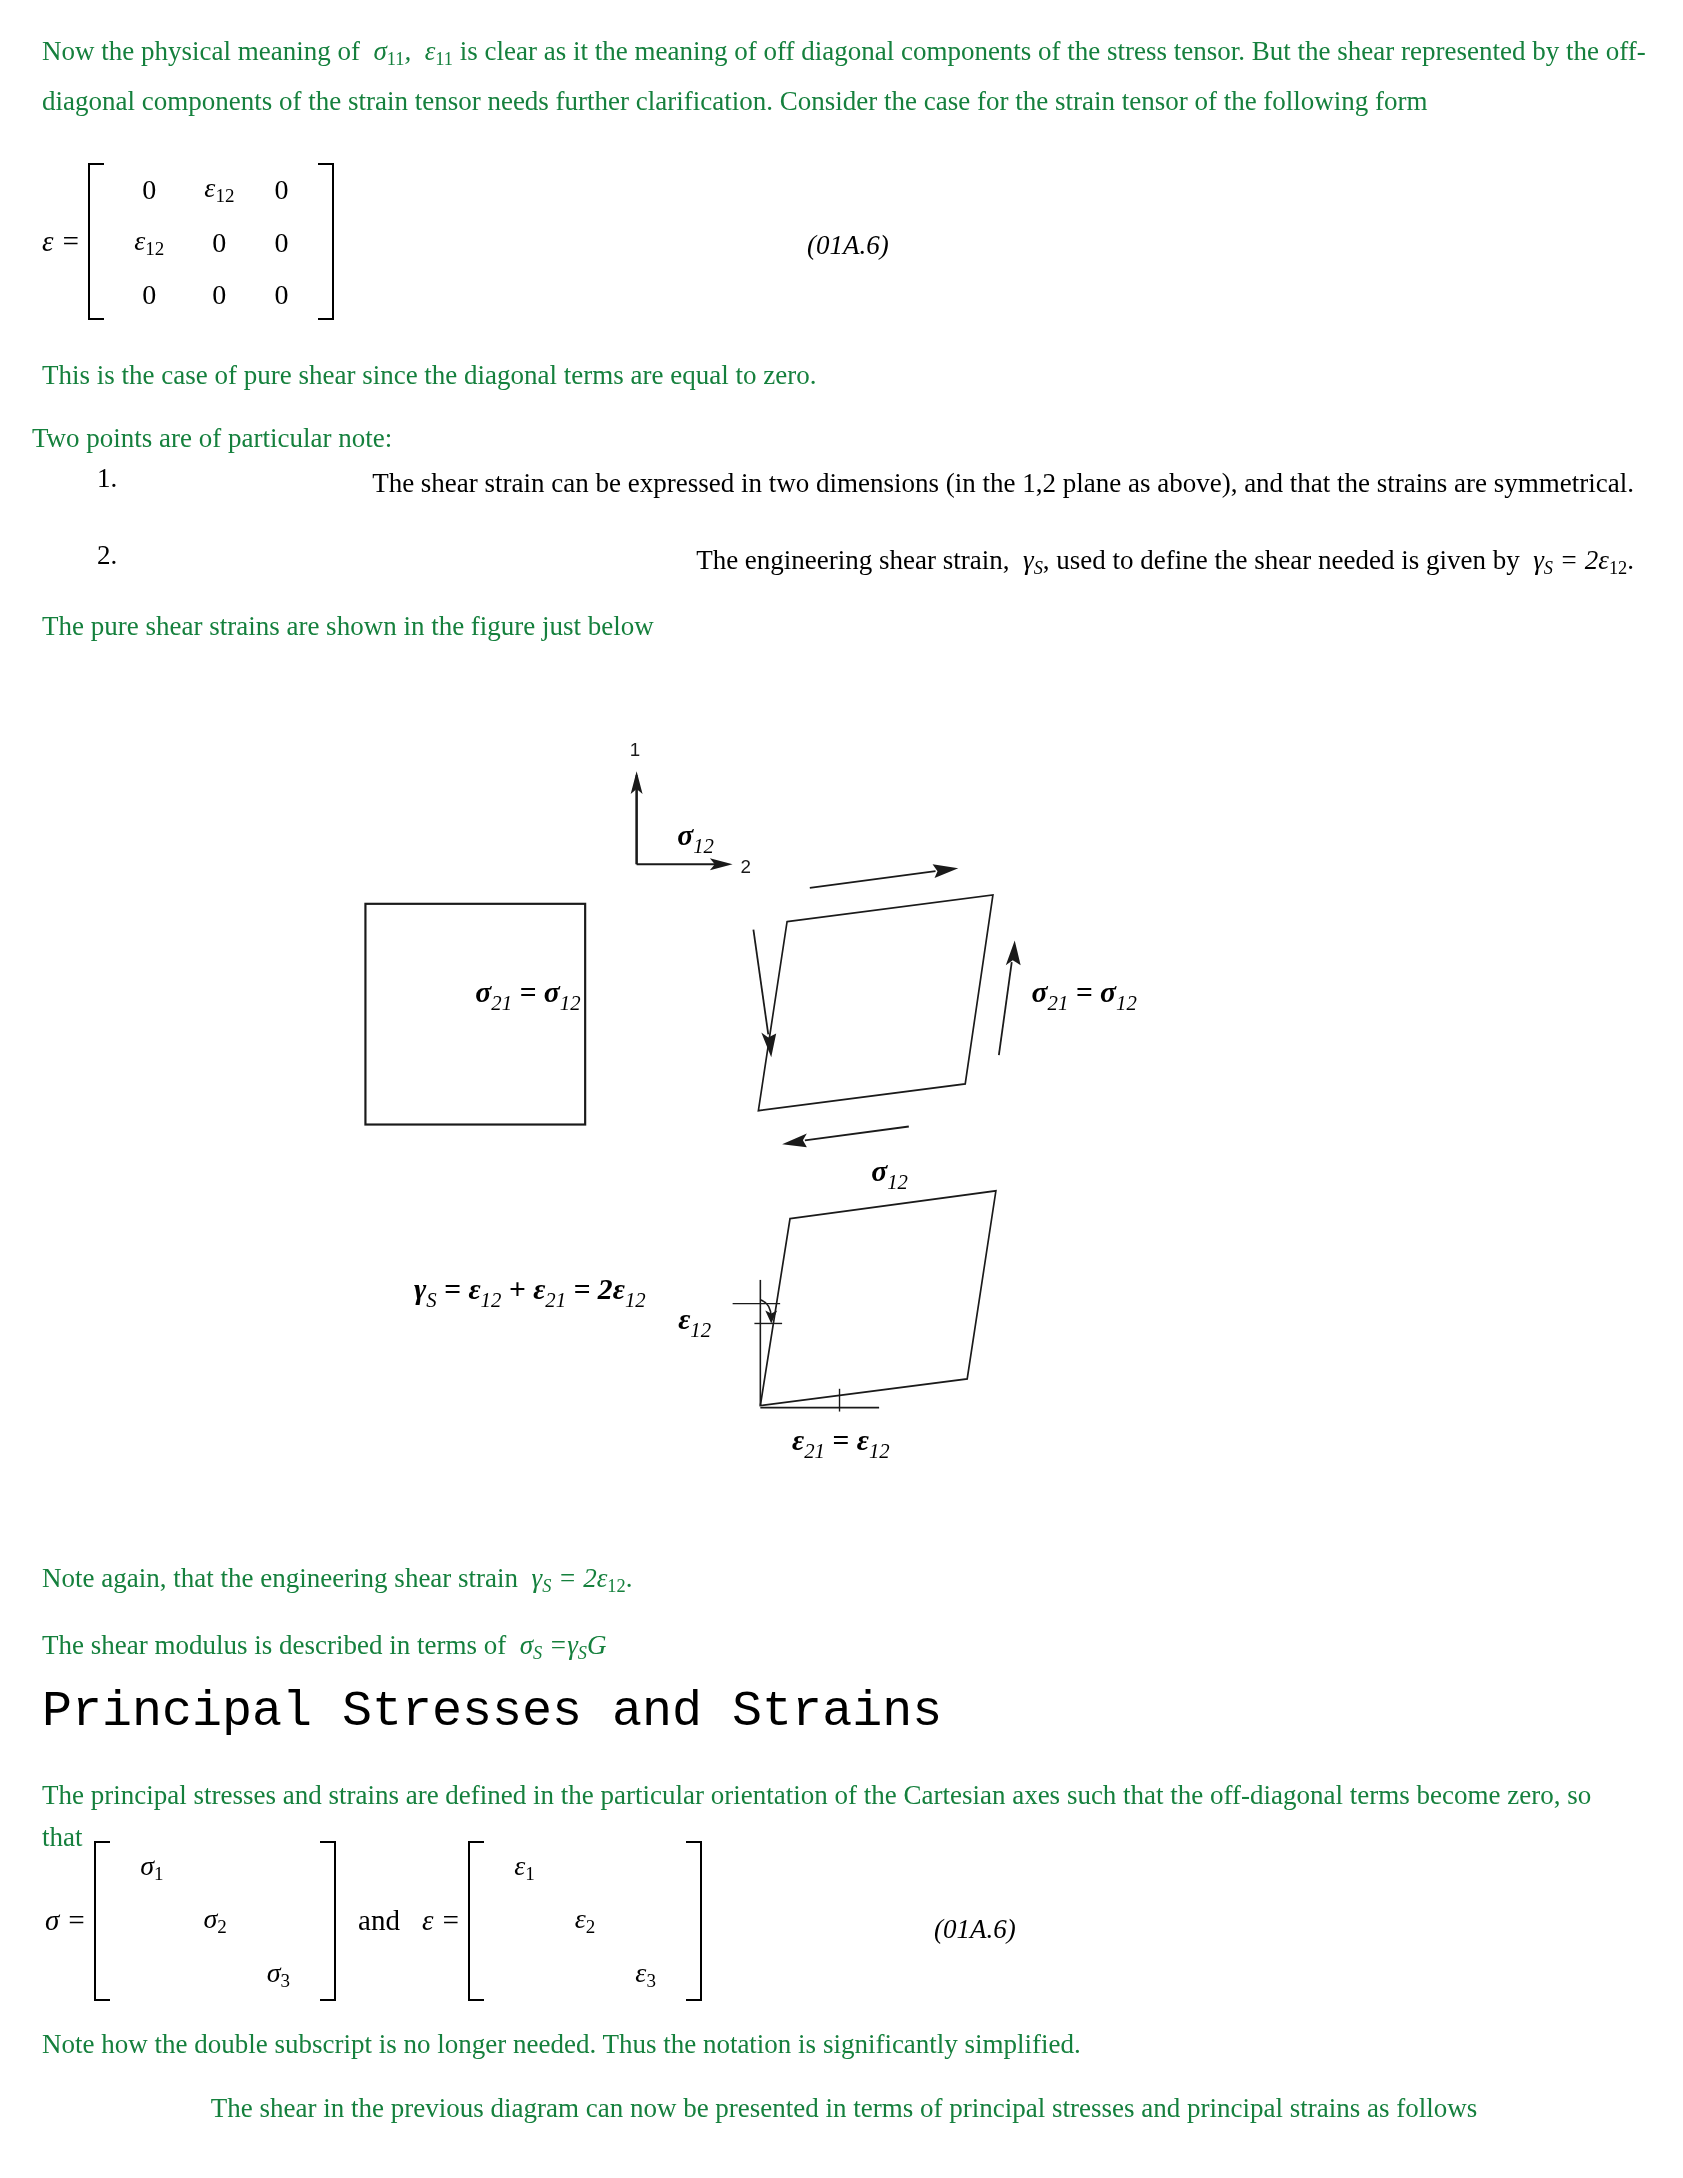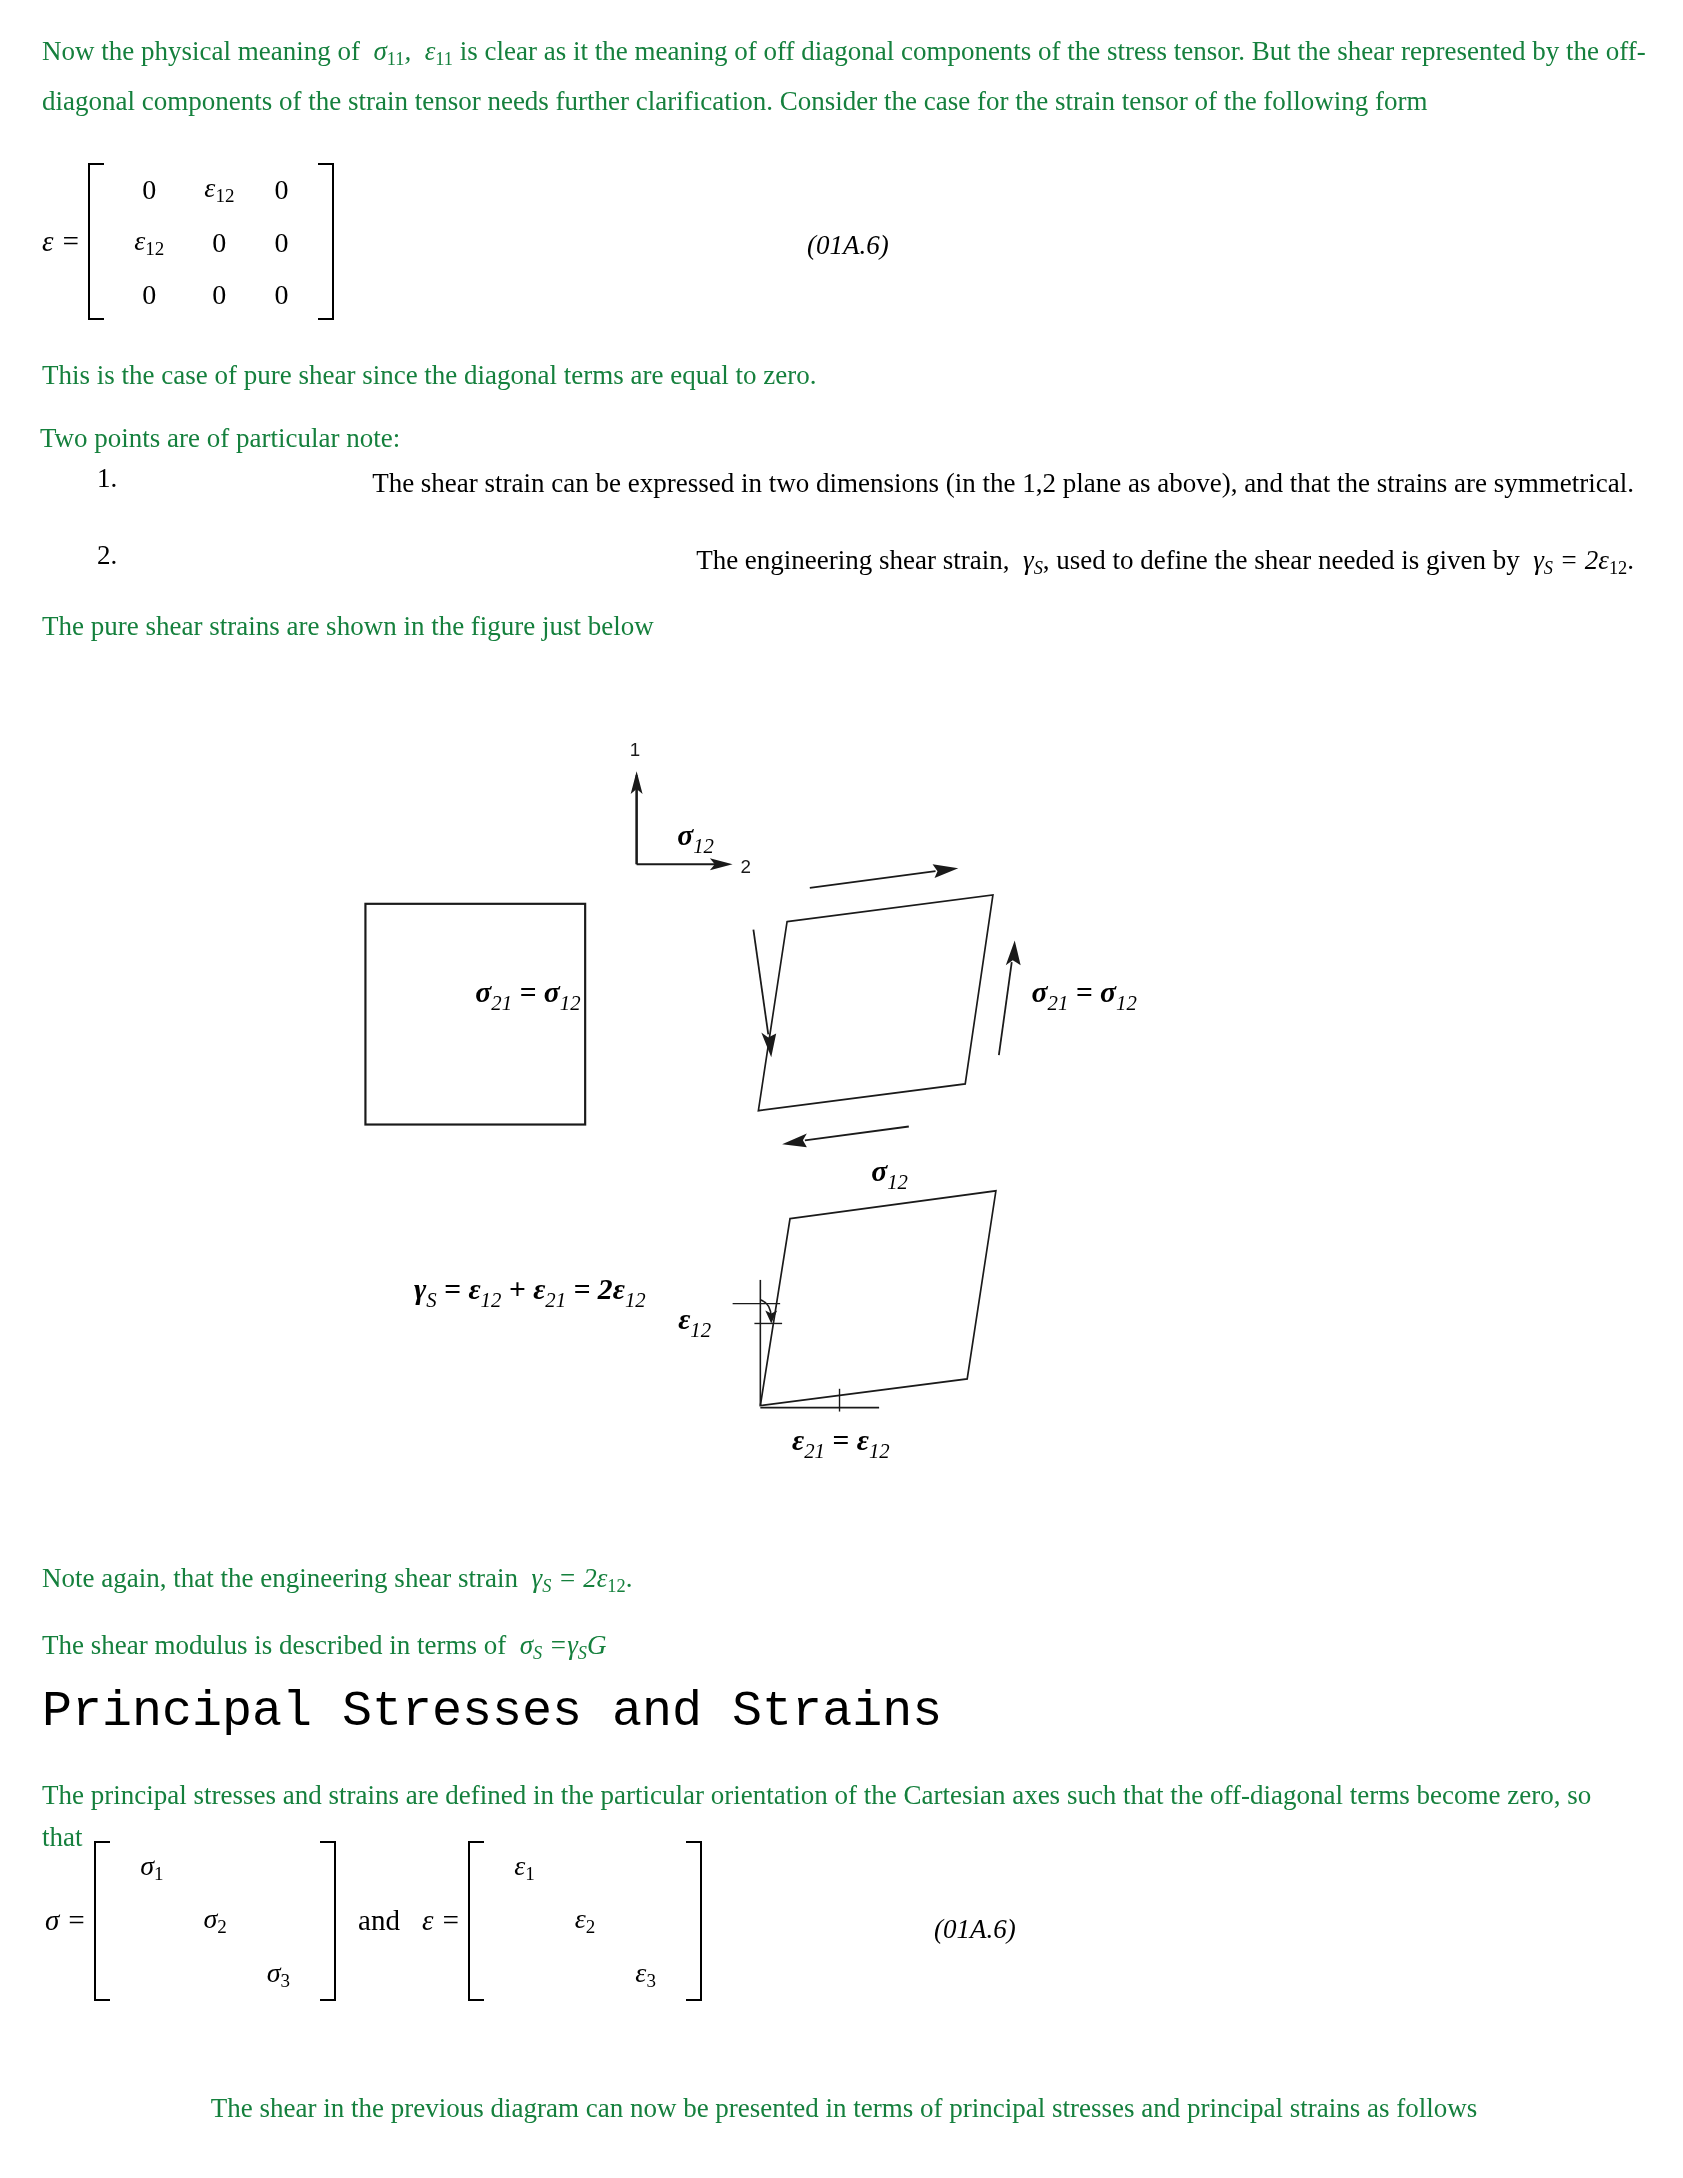--- a/index.html
+++ b/index.html
@@ -160,21 +160,21 @@
           <td class="num">0</td>
         </tr>
       </tbody>
         </table>
     </span>
   </div>
   <div class="eqnum" style="left:807px; top:230px;">(01A.6)</div>
 
   <div class="para" style="left:42px; top:354px; width:1584px;">This is the case of pure shear since the diagonal terms are equal to zero.</div>
 
-  <div class="para" style="left:40px; top:417px; width:1584px;">Two points are of particular note:</div>
+  <div class="para" style="left:32px; top:417px; width:1584px;">Two points are of particular note:</div>
 
   <div class="list-num" style="left:97px; top:463px;">1.</div>
   <div class="list-item" style="left:149px; top:463px; width:1485px;">
     <span>The shear strain can be expressed in two dimensions (in the 1,2 plane as above), and that the strains are symmetrical.</span>
   </div>
 
   <div class="list-num" style="left:97px; top:540px;">2.</div>
   <div class="list-item" style="left:149px; top:540px; width:1485px;">
     <span>The engineering shear strain,</span>
     <span class="math">&nbsp;<span>γ</span><sub>S</sub></span><span>, used to define the shear needed is given by</span>
@@ -328,17 +328,18 @@
           <td>&nbsp;</td>
           <td>&nbsp;</td>
           <td><span>ε</span><sub class="upsub">3</sub></td>
         </tr>
       </tbody>
         </table>
     </span>
   </div>
   <div class="eqnum" style="left:934px; top:1914px;">(01A.6)</div>
 
+  <div class="para" style="left:42px; top:2023px; width:1584px;">Note how the double subscript is no longer needed. Thus the notation is significantly simplified.</div>
 
   <div class="para" style="left:42px; top:2087px; width:1604px;text-align:center;">The shear in the previous diagram can now be presented in terms of principal stresses and principal strains as follows</div>
 
 </div>
 
 
 </body></html>

